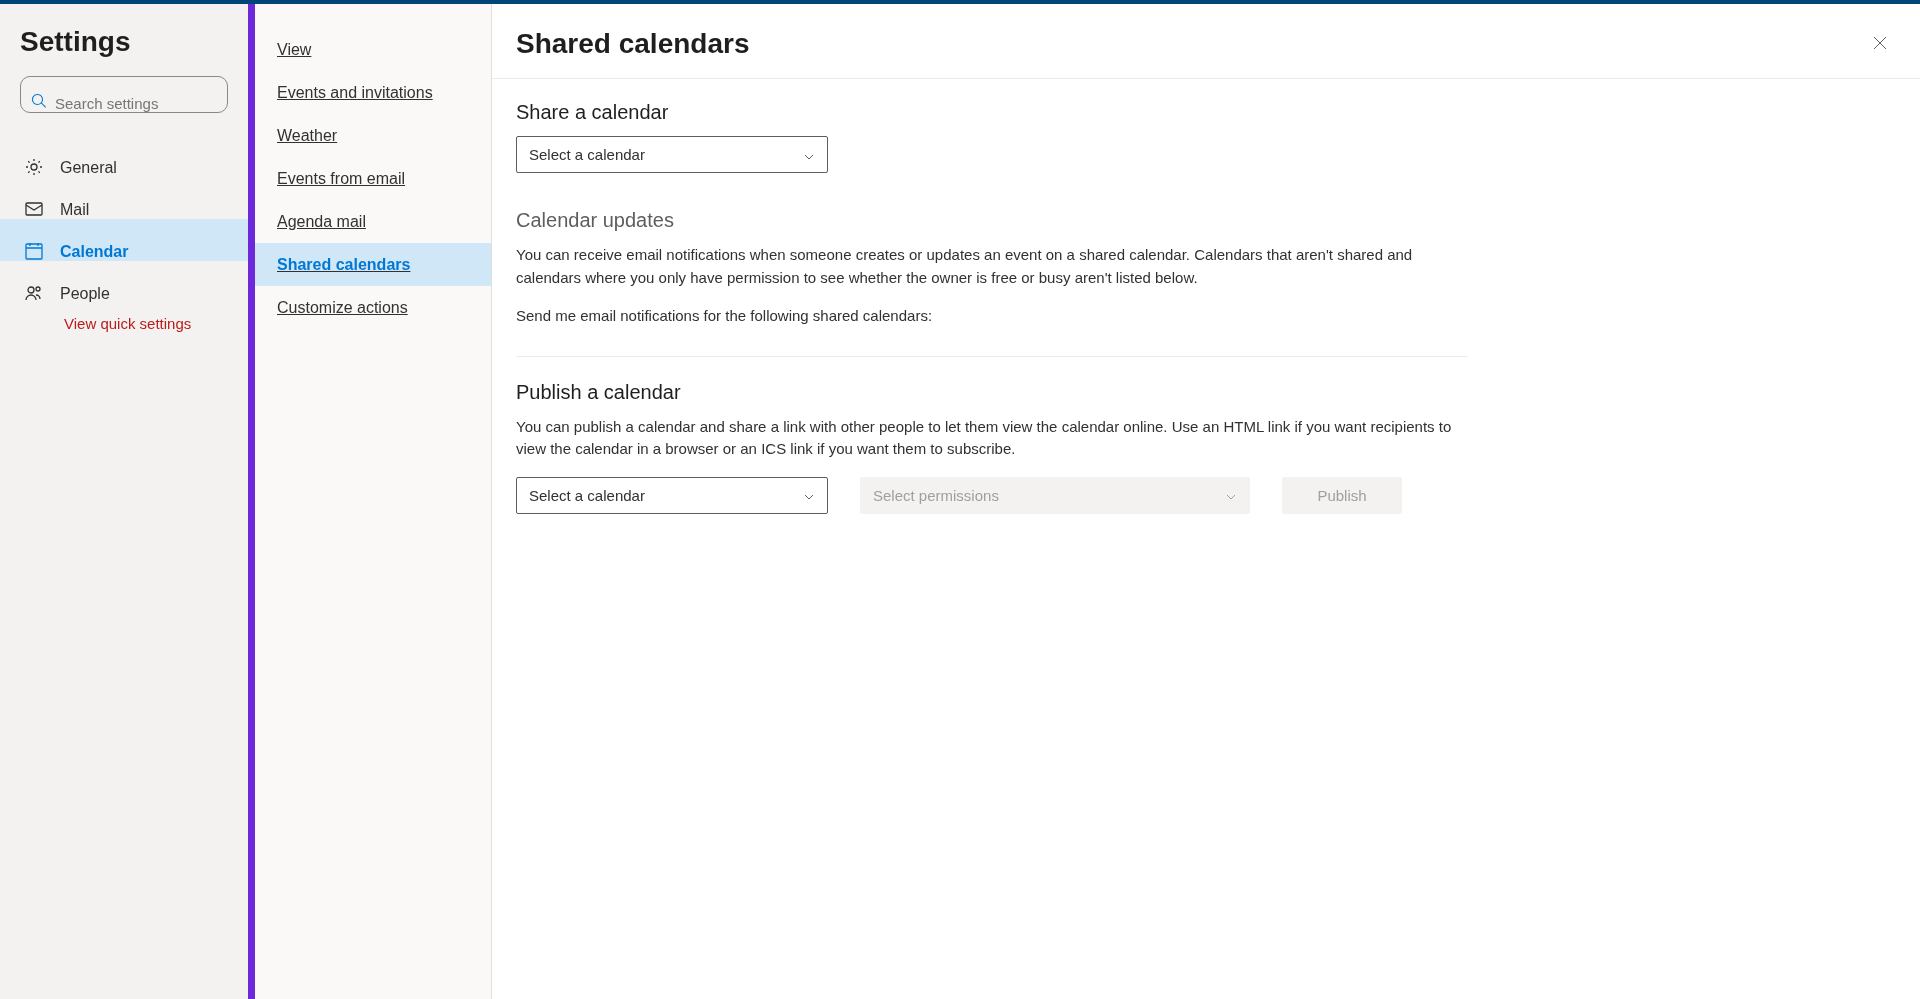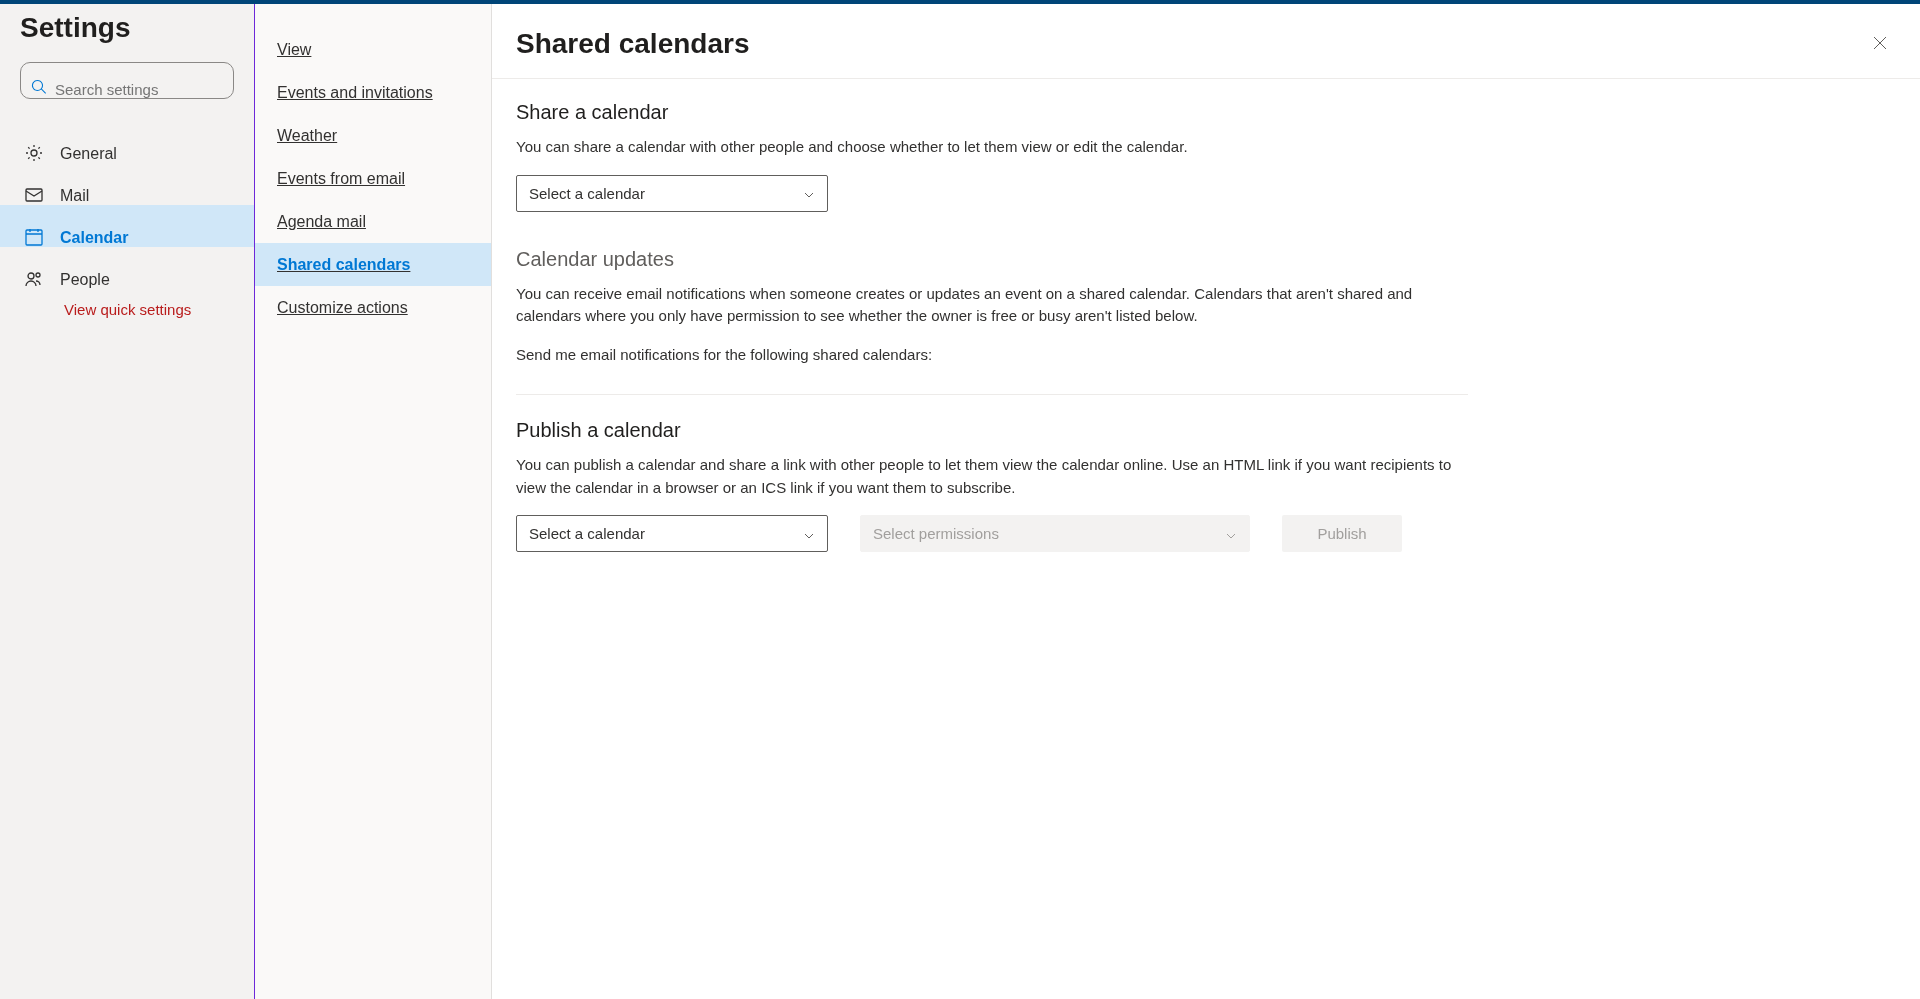--- a/index.html
+++ b/index.html
@@ -1,21 +1,21 @@
 <!DOCTYPE html>
 <html><head>
 <meta charset="utf-8">
 <style>
   * { box-sizing: border-box; margin: 0; padding: 0; }
   html, body { width: 100%; height: 100%; font-family: "Segoe UI", -apple-system, BlinkMacSystemFont, sans-serif; font-size: 15px; color: #323130; }
   body { display: flex; flex-direction: column; overflow: hidden; }
   .topbar { height: 4px; background: #004578; flex: 0 0 auto; }
   .app { flex: 1 1 auto; display: flex; overflow: hidden; }
   
-  .left-pane { width: 255px; background: #f3f2f1; border-right: 1px solid #6d28d9; display: flex; flex-direction: column; padding-top: 8px; }
+  .left-pane { width: 255px; background: #f3f2f1; border-right: 7px solid #6d28d9; display: flex; flex-direction: column; padding-top: 22px; }
   .left-pane h1 { font-size: 28px; font-weight: 600; padding: 0 20px 18px 20px; color: #201f1e; }
   .search-wrap { padding: 0 20px 16px 20px; }
   .search-box { display: flex; align-items: flex-end; border: 1px solid #8a8886; border-radius: 10px; background: #f3f2f1; height: 37px; padding: 0 10px; }
   .search-box svg { width: 16px; height: 16px; margin-right: 8px; fill: #0078d4; }
   .search-box input { border: none; background: transparent; outline: none; font-size: 15px; flex: 1; color: #605e5c; }
   .nav-list { list-style: none; margin-top: 6px; }
   .nav-item { display: flex; align-items: flex-end; height: 42px; padding: 0 24px; cursor: pointer; font-size: 16px; color: #323130; }
   .nav-item.active { background: #d0e7f8; color: #0078d4; font-weight: 600; }
   .nav-item .icon { width: 20px; height: 20px; margin-right: 16px; display: flex; align-items: center; justify-content: center; }
   .nav-item .icon svg { width: 20px; height: 20px; stroke: currentColor; fill: none; }
@@ -141,21 +141,20 @@
               <path d="M1 1l12 12M13 1L1 13"></path>
             </svg>
         </span>
       </div>
     </header>
 
     <div class="content-body">
 
       <section class="section">
         <h3>Share a calendar</h3>
-        <p>You can share a calendar with other people and choose whether to let them view or edit the calendar.</p>
         <div class="dropdown">
           <span>Select a calendar</span>
           <span class="chev">
             <svg viewBox="0 0 12 12" stroke="#605e5c" stroke-width="1" fill="none">
                 <path d="M2 4l4 4 4-4"></path>
               </svg>
           </span>
         </div>
       </section>
 

